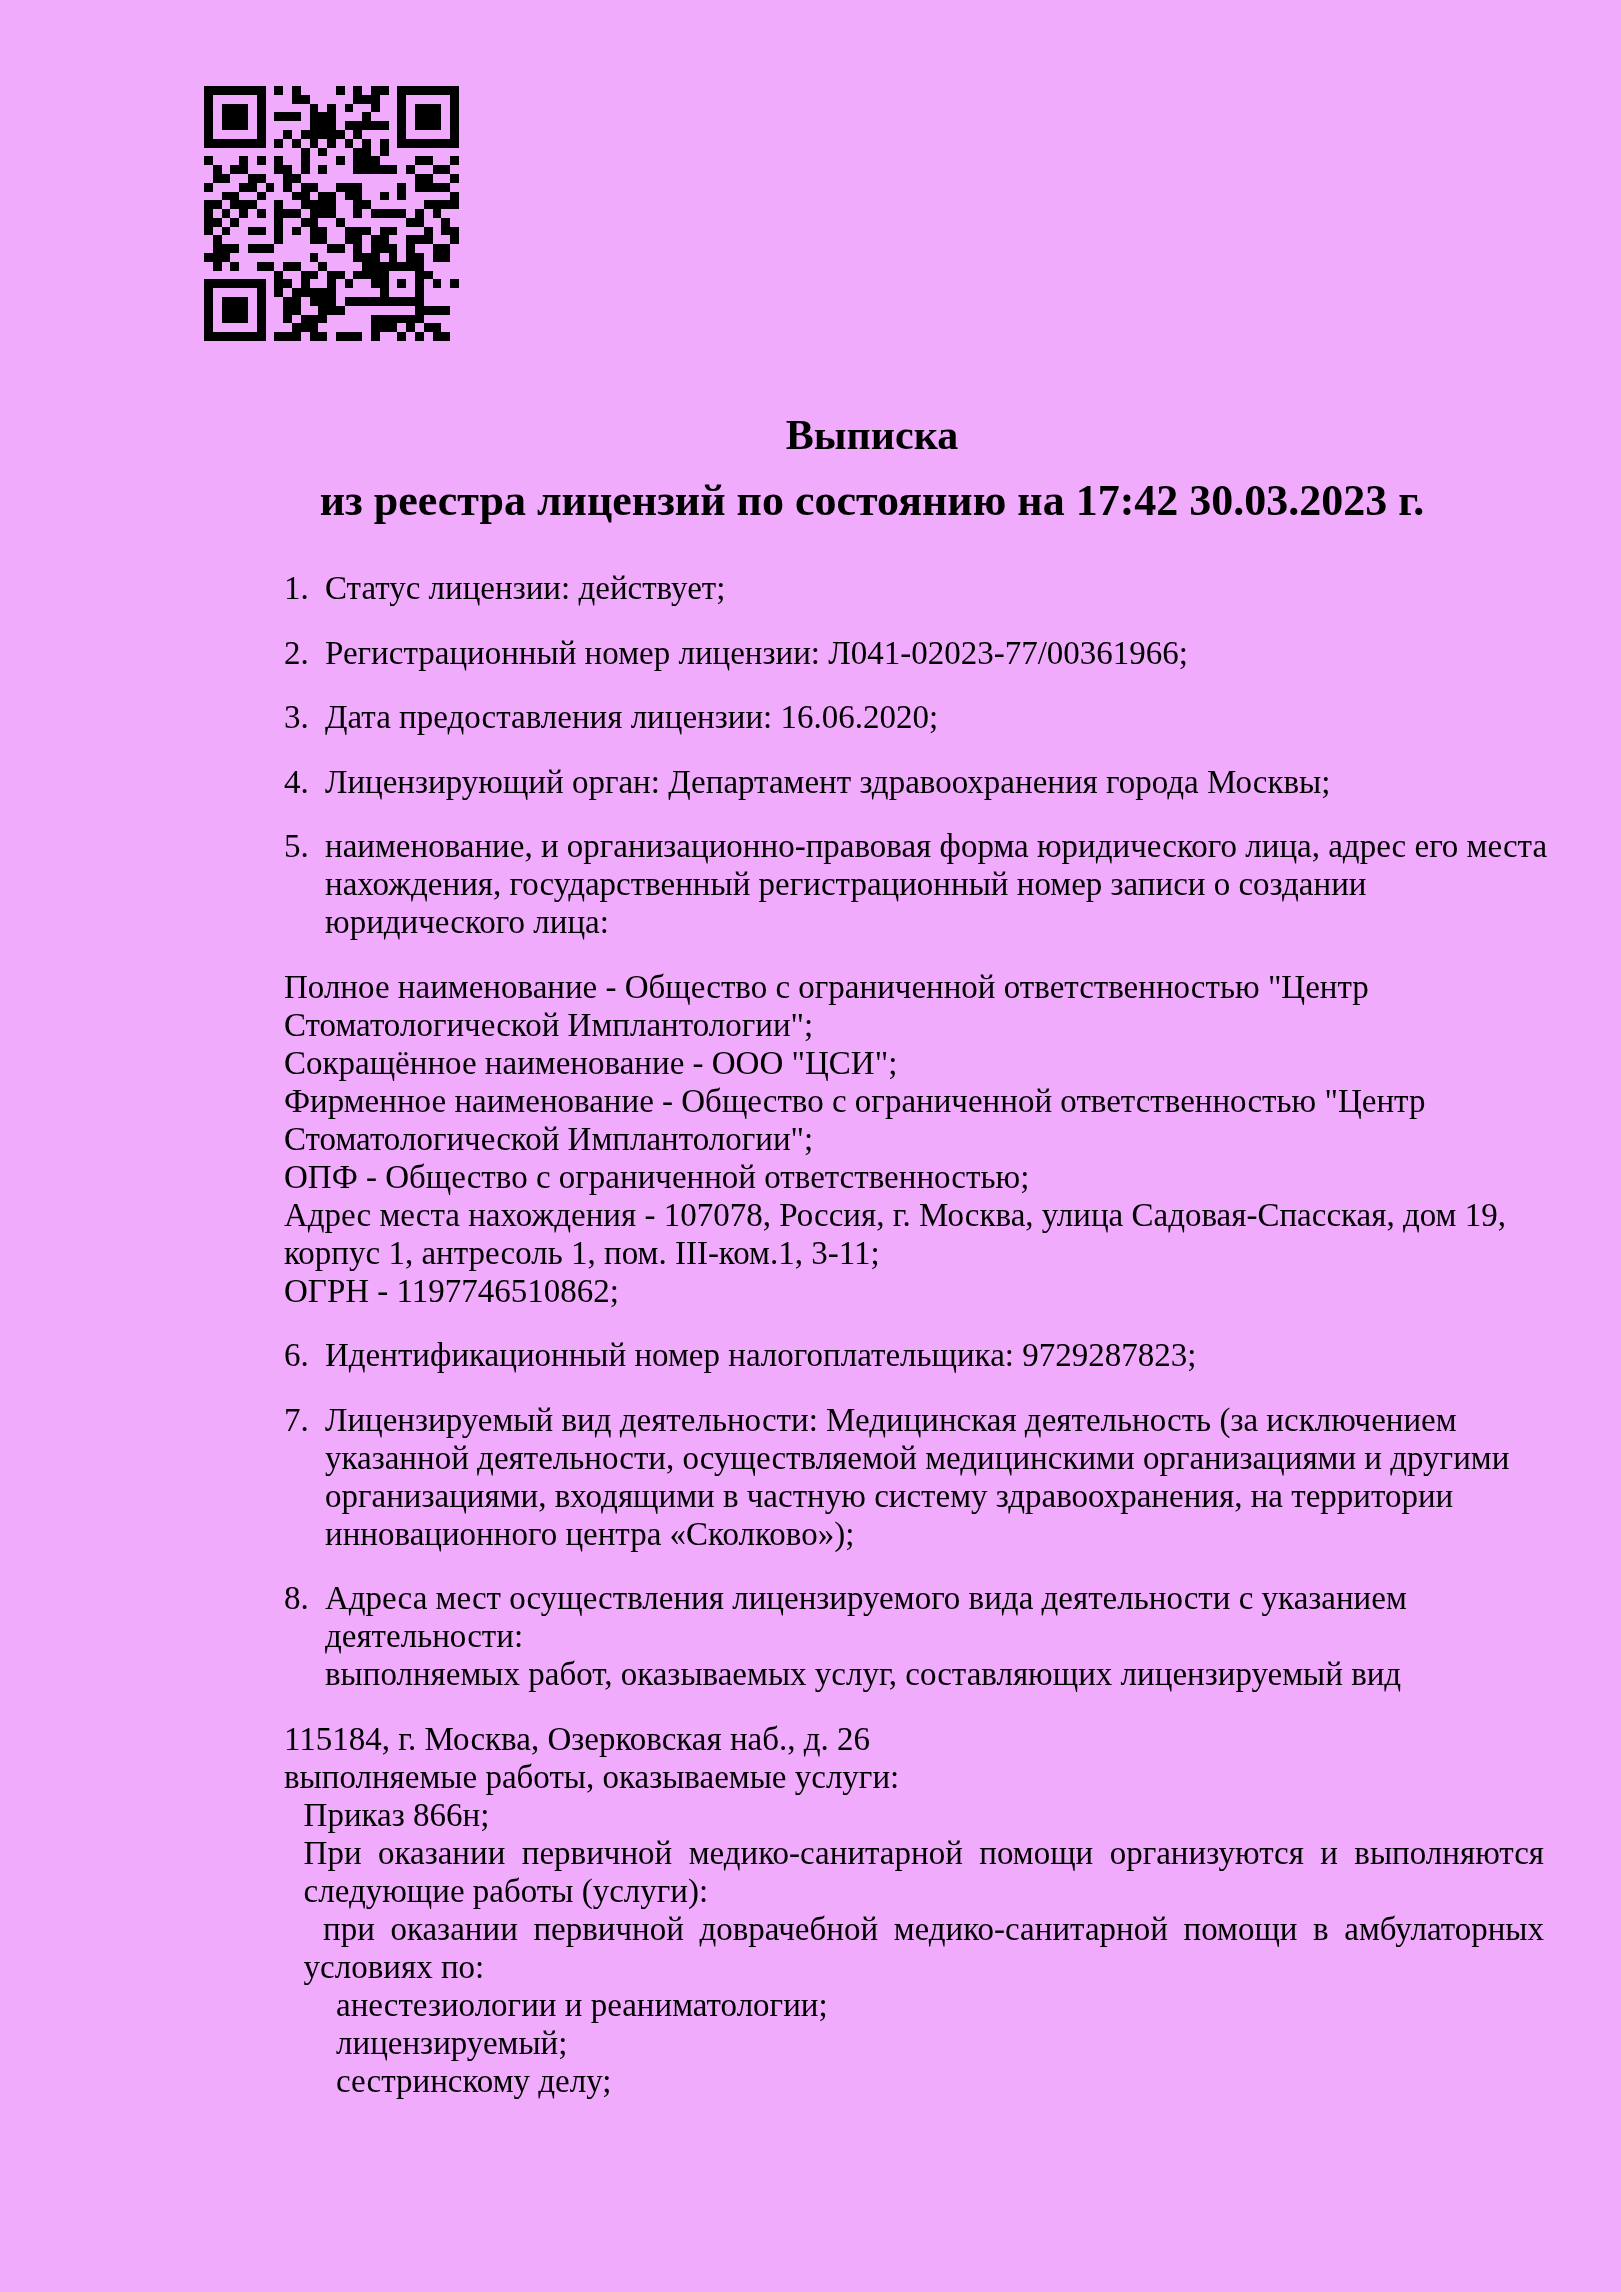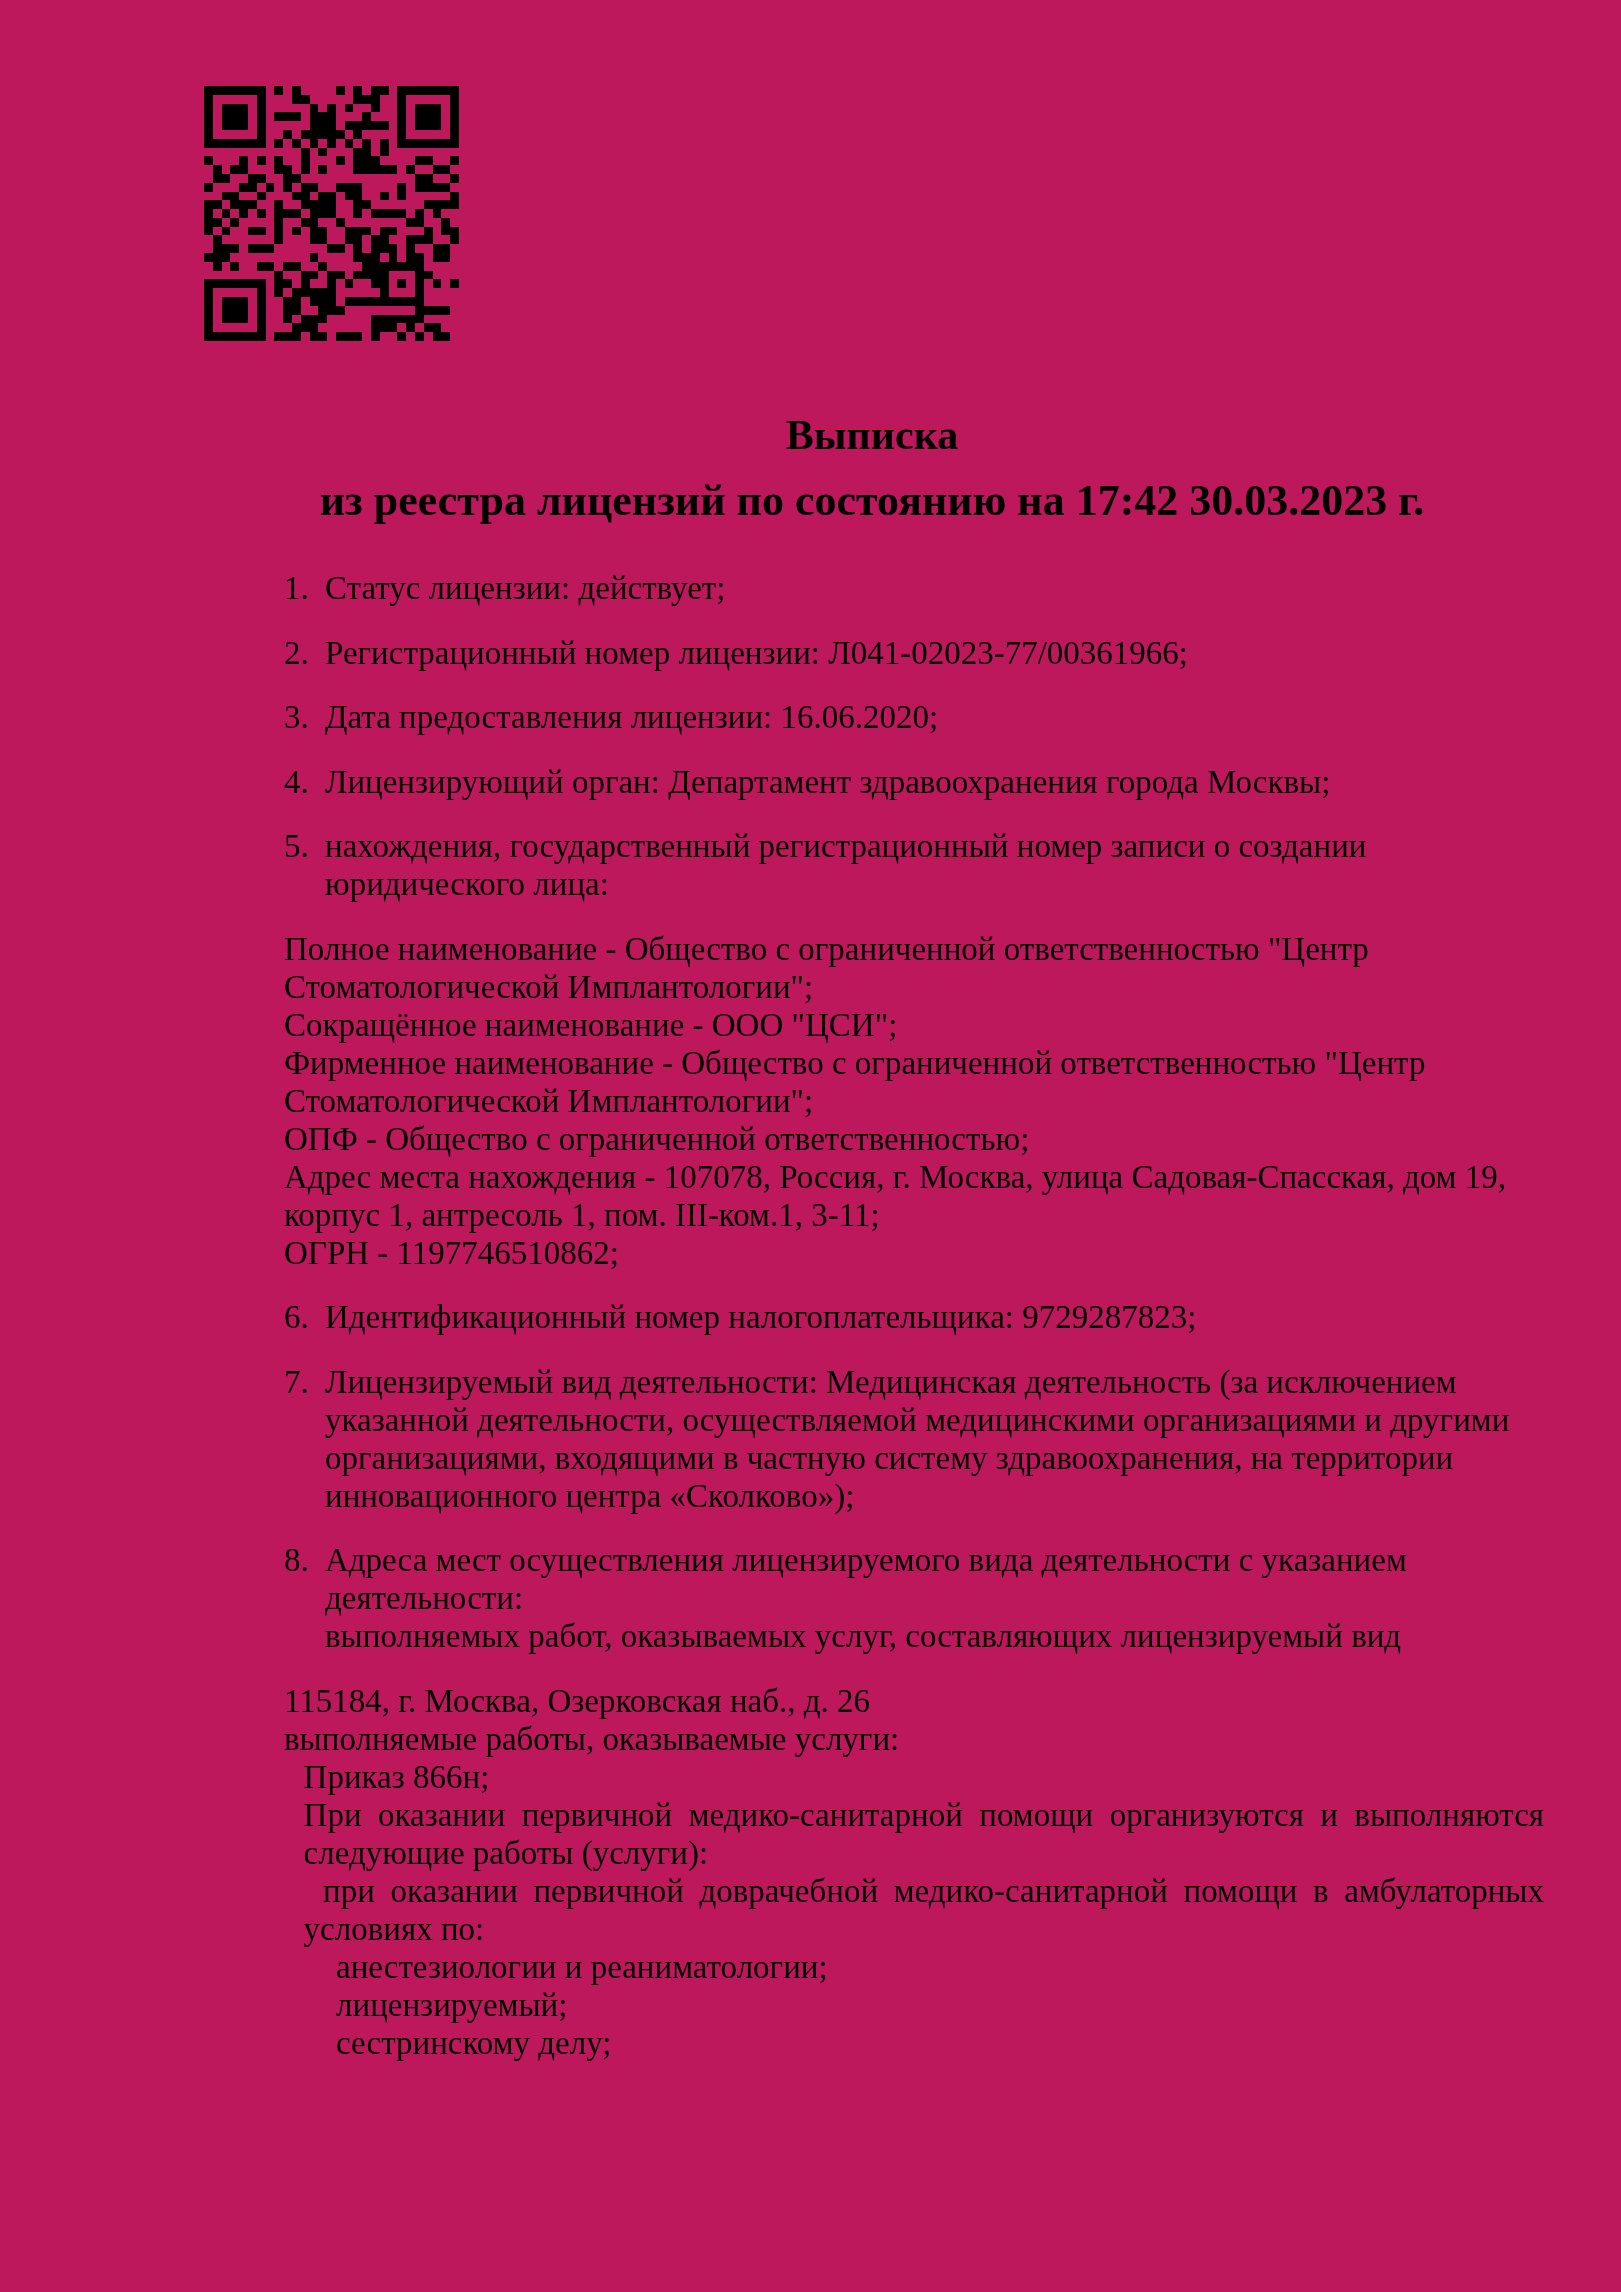--- a/index.html
+++ b/index.html
@@ -1,21 +1,21 @@
 <!DOCTYPE html>
 <html lang="ru"><head>
 <meta charset="utf-8">
 <title>Выписка из реестра лицензий</title>
 <style>
   html,body{margin:0;padding:0;background:#ffffff;}
   .page{
     position:relative;
     width:1621px;
     height:2293px;
-    background:#be185d;
+    background:#f0abfc;
     color:#000;
     font-family:"Liberation Serif","DejaVu Serif",serif;
     overflow:hidden;
   }
   .qr{
     position:absolute;
     left:204px; top:86px;
     width:255px; height:255px;
   }
   .qr svg{width:100%;height:100%;display:block;}
@@ -489,20 +489,21 @@
       <div class="ln">Дата предоставления лицензии: 16.06.2020;</div>
     </div>
 
     <div class="item">
       <span class="num">4.</span>
       <div class="ln">Лицензирующий орган: Департамент здравоохранения города Москвы;</div>
     </div>
 
     <div class="item">
       <span class="num">5.</span>
+      <div class="ln">наименование, и организационно-правовая форма юридического лица, адрес его места</div>
       <div class="ln">нахождения, государственный регистрационный номер записи о создании</div>
       <div class="ln">юридического лица:</div>
     </div>
 
     <div class="para">
       <div class="ln">Полное наименование - Общество с ограниченной ответственностью "Центр</div>
       <div class="ln">Стоматологической Имплантологии";</div>
       <div class="ln">Сокращённое наименование - ООО "ЦСИ";</div>
       <div class="ln">Фирменное наименование - Общество с ограниченной ответственностью "Центр</div>
       <div class="ln">Стоматологической Имплантологии";</div>

